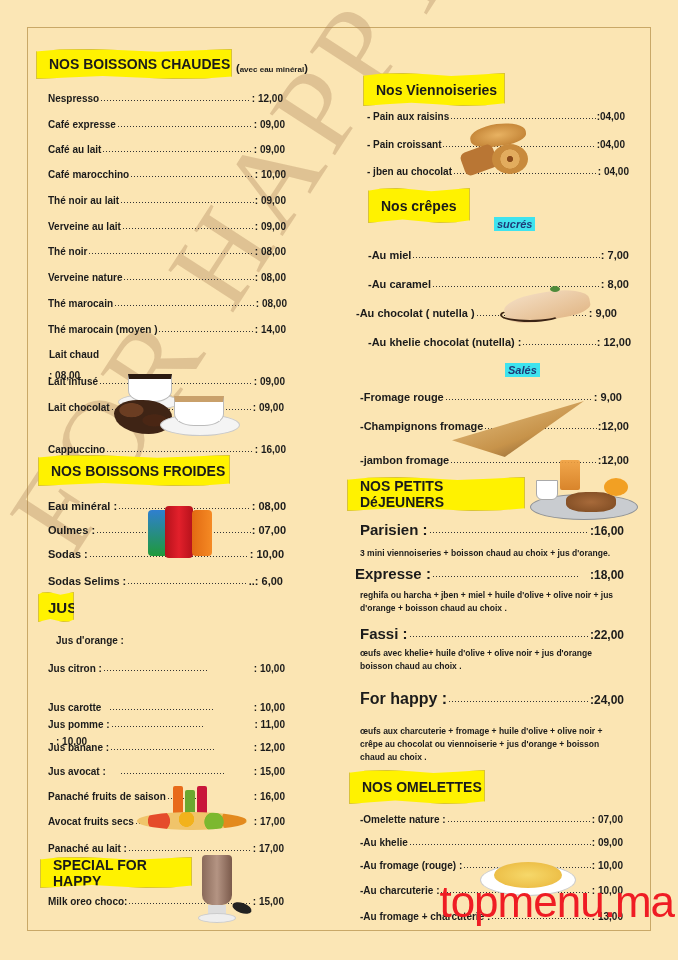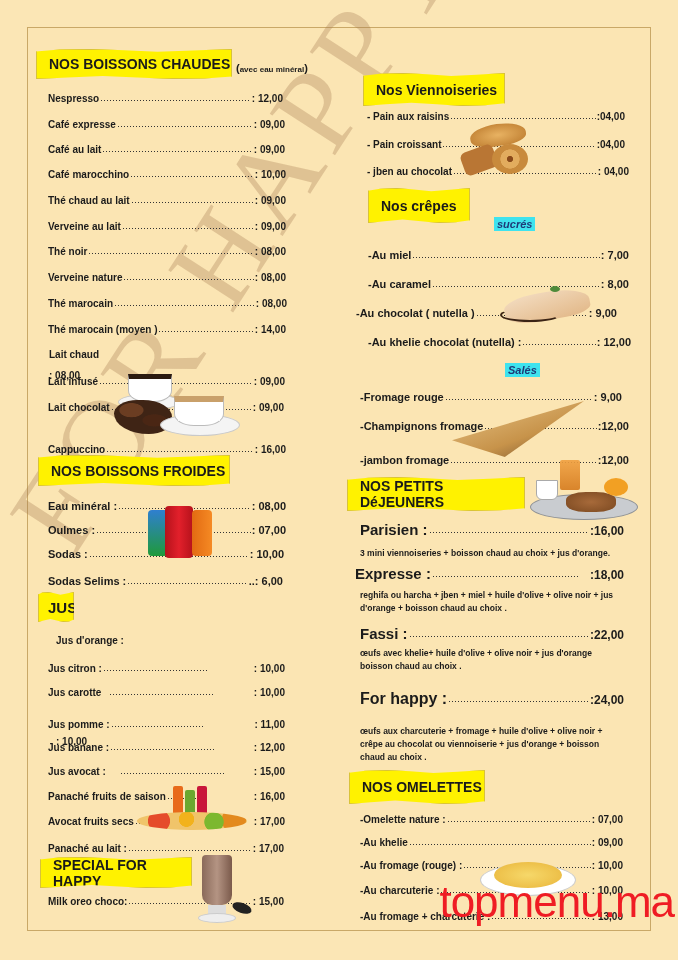--- a/index.html
+++ b/index.html
@@ -147,21 +147,21 @@
       <span class="lbl">Café au lait</span>
       <span class="dots"></span>
       <span class="price">: 09,00</span>
     </div>
   <div class="row" style="left:48px;top:168px;width:238px;">
       <span class="lbl">Café marocchino</span>
       <span class="dots"></span>
       <span class="price">: 10,00</span>
     </div>
   <div class="row" style="left:48px;top:194px;width:238px;">
-      <span class="lbl">Thé chaud au lait</span>
+      <span class="lbl">Thé noir au lait</span>
       <span class="dots"></span>
       <span class="price">: 09,00</span>
     </div>
   <div class="row" style="left:48px;top:220px;width:238px;">
       <span class="lbl">Verveine  au lait</span>
       <span class="dots"></span>
       <span class="price">:  09,00</span>
     </div>
   <div class="row" style="left:48px;top:245px;width:238px;">
       <span class="lbl">Thé noir</span>
@@ -254,21 +254,21 @@
       <span class="dots" style="flex:0 0 90px;margin-left:8px;"></span>
       <span style="flex:1"></span>
       <span class="price">:  10,00</span>
     </div>
   <div class="row" style="left:48px;top:662px;width:237px;">
       <span class="lbl">Jus  citron  :</span>
       <span class="dots" style="flex:0 0 106px;"></span>
       <span style="flex:1"></span>
       <span class="price">: 10,00</span>
     </div>
-  <div class="row" style="left:48px;top:686px;width:237px;justify-content:space-between;">
+  <div class="row" style="left:48px;top:701px;width:237px;justify-content:space-between;">
       <span class="lbl">Jus carotte</span>
       <span class="dots" style="flex:0 0 106px;margin-left:8px;"></span>
       <span style="flex:1"></span>
       <span class="price">: 10,00</span>
     </div>
   <div class="row" style="left:48px;top:718px;width:237px;">
       <span class="lbl">Jus  pomme :</span>
       <span class="dots" style="flex:0 0 92px;"></span>
       <span style="flex:1"></span>
       <span class="price">: 11,00</span>

